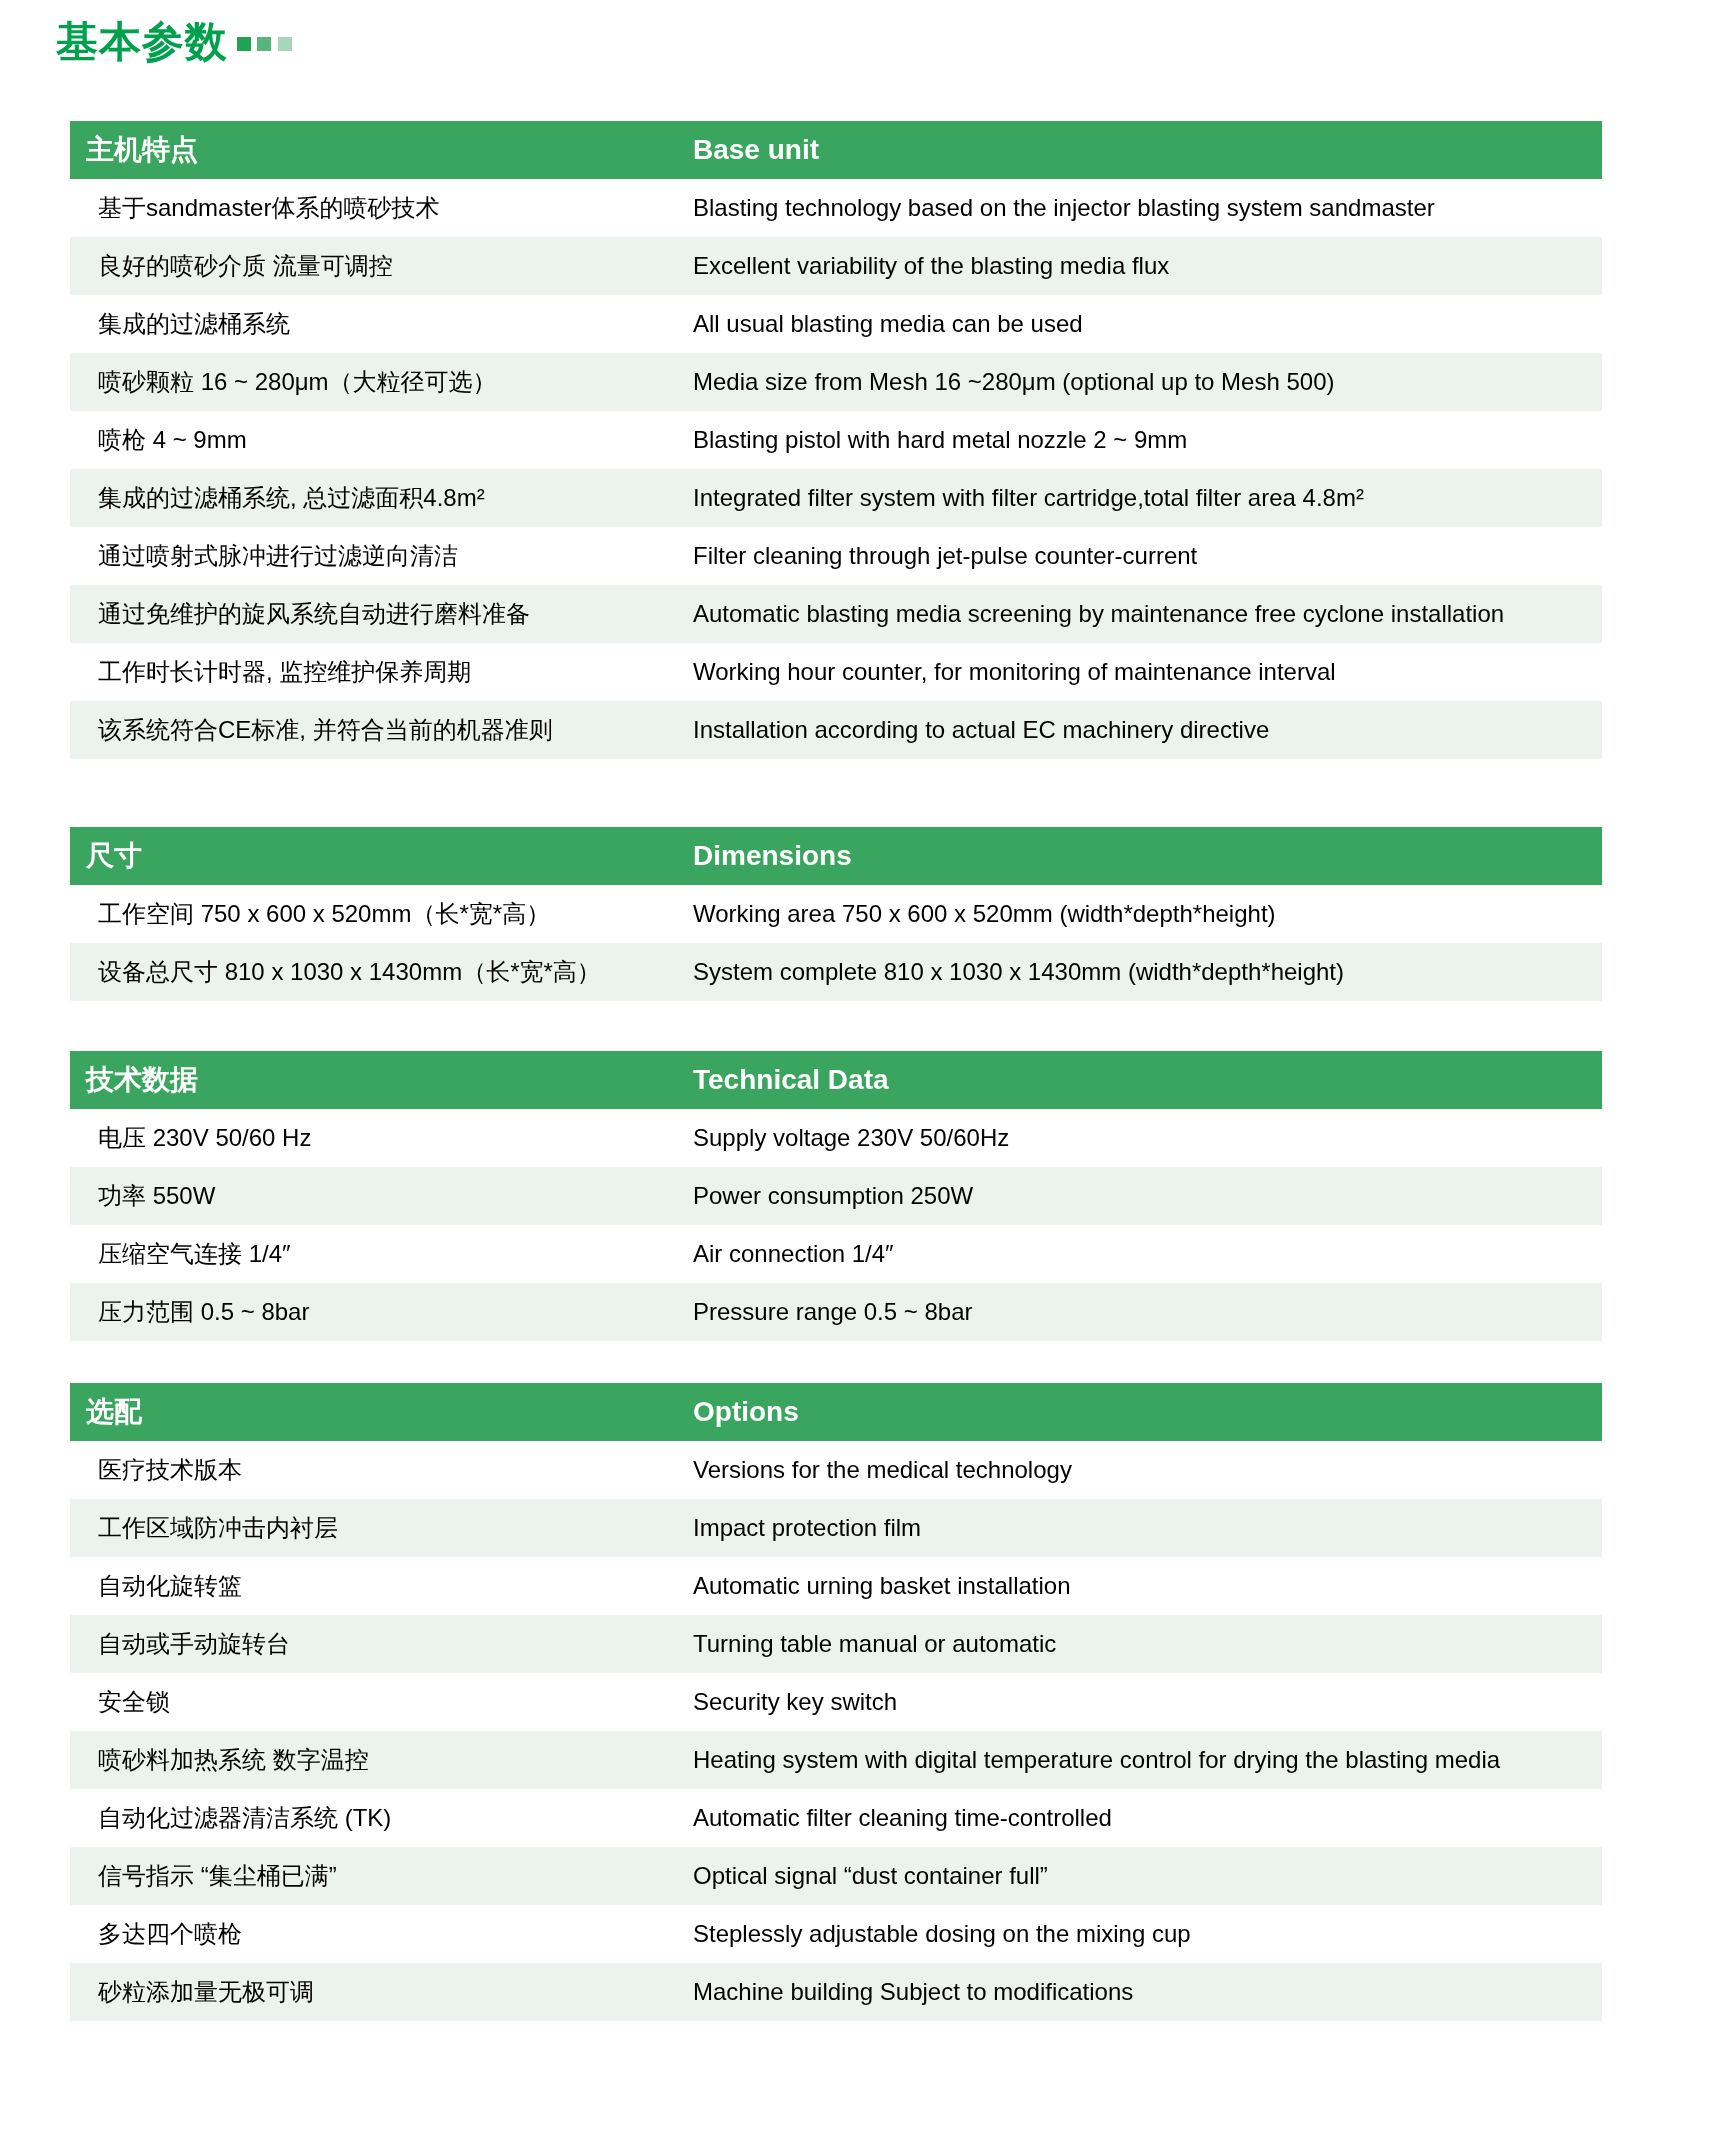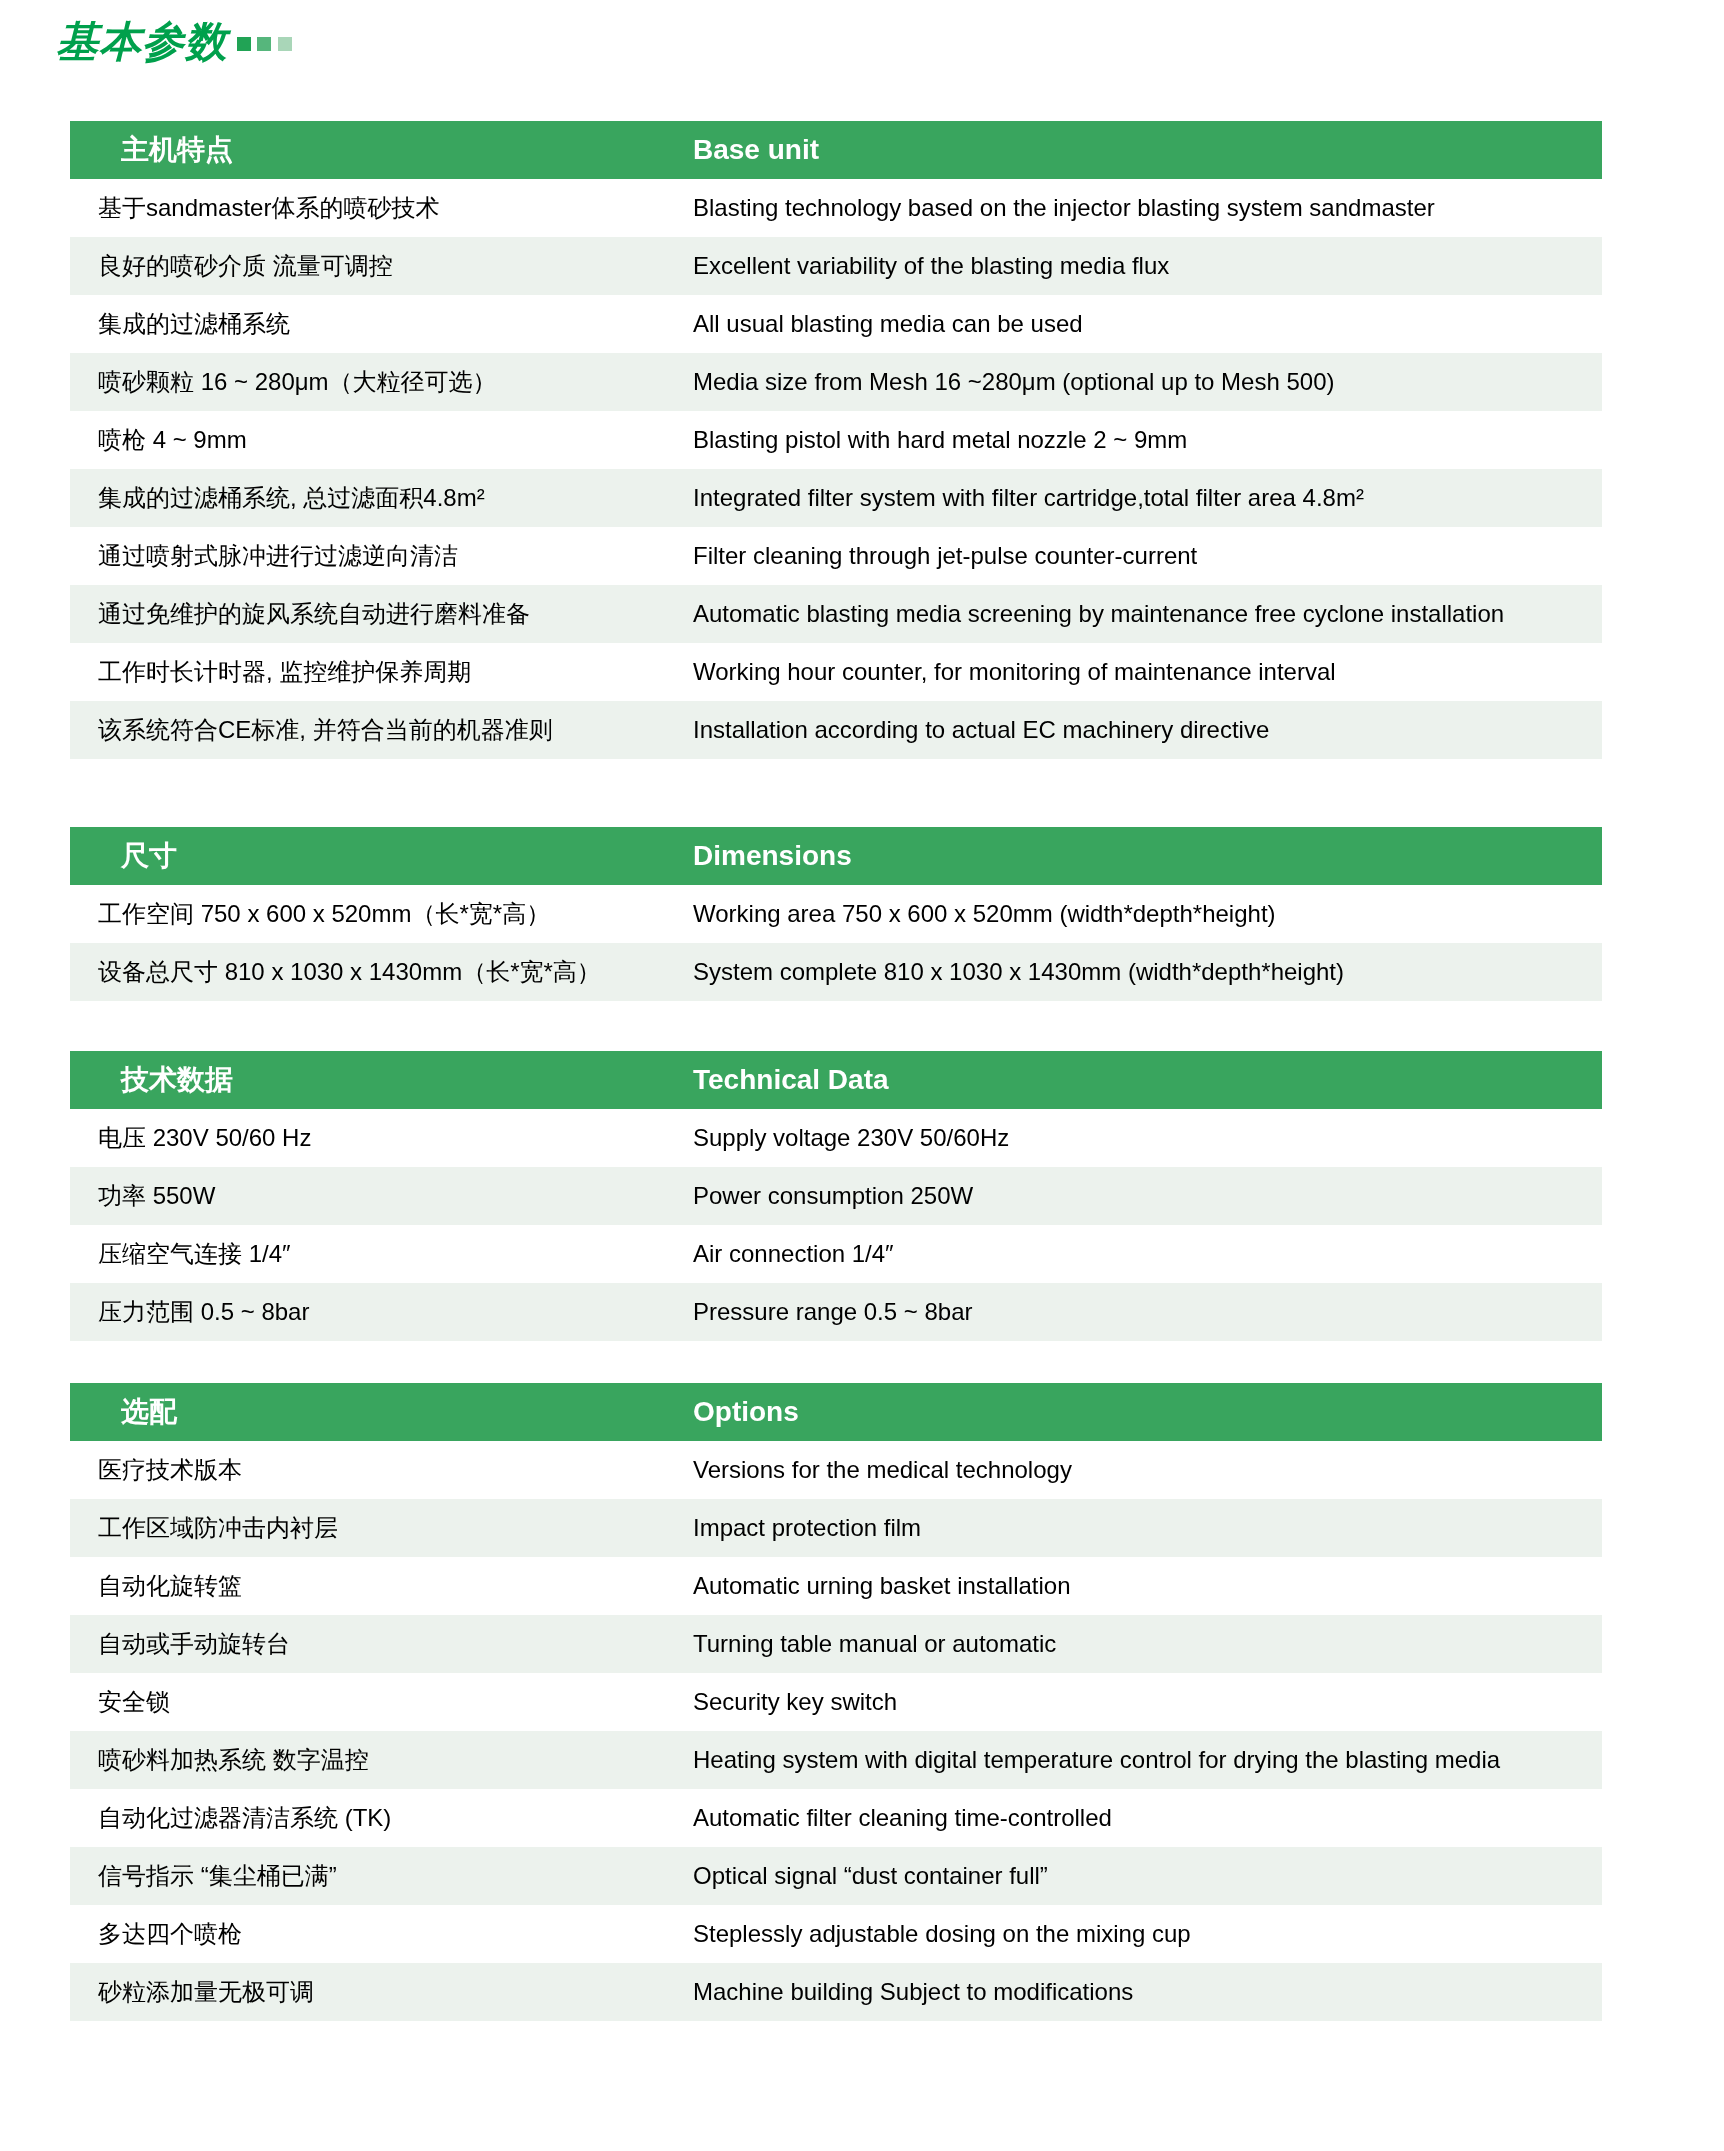--- a/index.html
+++ b/index.html
@@ -4,21 +4,21 @@
 <style>
   html, body { margin: 0; padding: 0; background: #ffffff; }
   body {
     width: 1725px; min-height: 2152px;
     font-family: "Liberation Sans", "DejaVu Sans", sans-serif;
     -webkit-font-smoothing: antialiased;
   }
   .page { padding-top: 15px; }
 
   
-  .title-row { margin-left: 56px; height: 54px; display: flex; align-items: center; font-style: italic; }
+  .title-row { margin-left: 56px; height: 54px; display: flex; align-items: center; }
   .page-title {
     font-size: 42px; font-weight: 700; color: #00a04c; letter-spacing: 0.9px; line-height: 1;
   }
   .title-squares { display: flex; gap: 6.5px; margin-left: 9.3px; margin-top: 3.7px; }
   .title-squares .sq { width: 14px; height: 14px; display: inline-block; }
   .sq1 { background: #21a355; }
   .sq2 { background: #56b67c; }
   .sq3 { background: #a9d6b8; }
 
   
@@ -26,21 +26,21 @@
   .sec-1 { margin-top: 52px; }
   .sec-2 { margin-top: 68px; }
   .sec-3 { margin-top: 50px; }
   .sec-4 { margin-top: 42px; }
 
   .thead {
     background: #39a55e; height: 58px;
     display: grid; grid-template-columns: 623px 1fr; align-items: center;
     color: #ffffff; font-size: 28px; font-weight: 600;
   }
-  .thead .hzh { padding-left: 27px; margin-left: 24px; }
+  .thead .hzh { padding-left: 16px; }
 
   .row {
     min-height: 58px;
     display: grid; grid-template-columns: 623px 1fr; align-items: center;
     font-size: 24px; color: #000000; line-height: 1.22;
   }
   .rows .row:nth-child(even) { background: #ecf2ed; }
   .row .zh { padding-left: 28px; }
   .row .en { padding-right: 9.3px; white-space: pre-line; }
   .row.tall { min-height: 89px; align-items: flex-start; }

